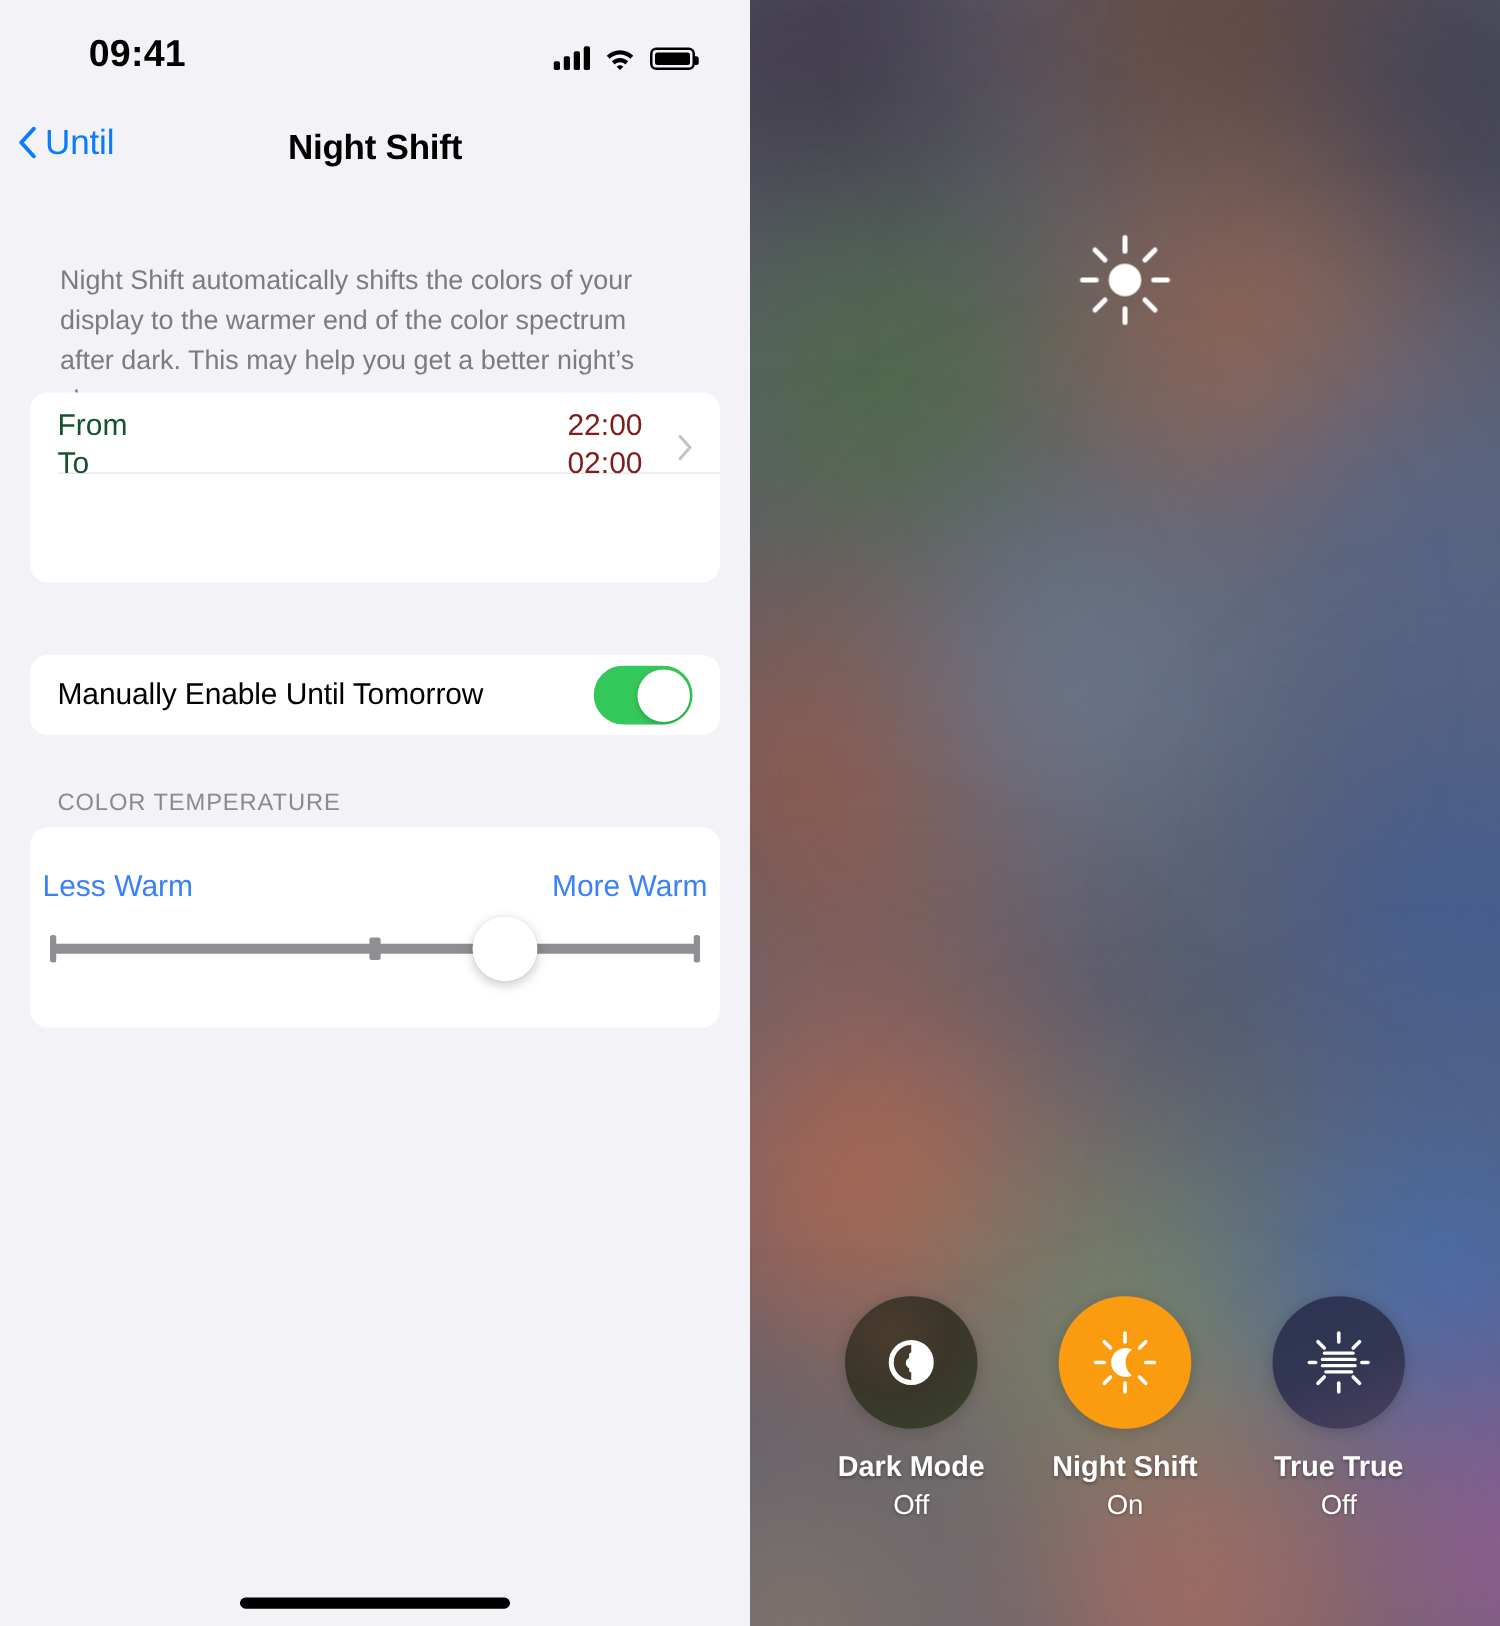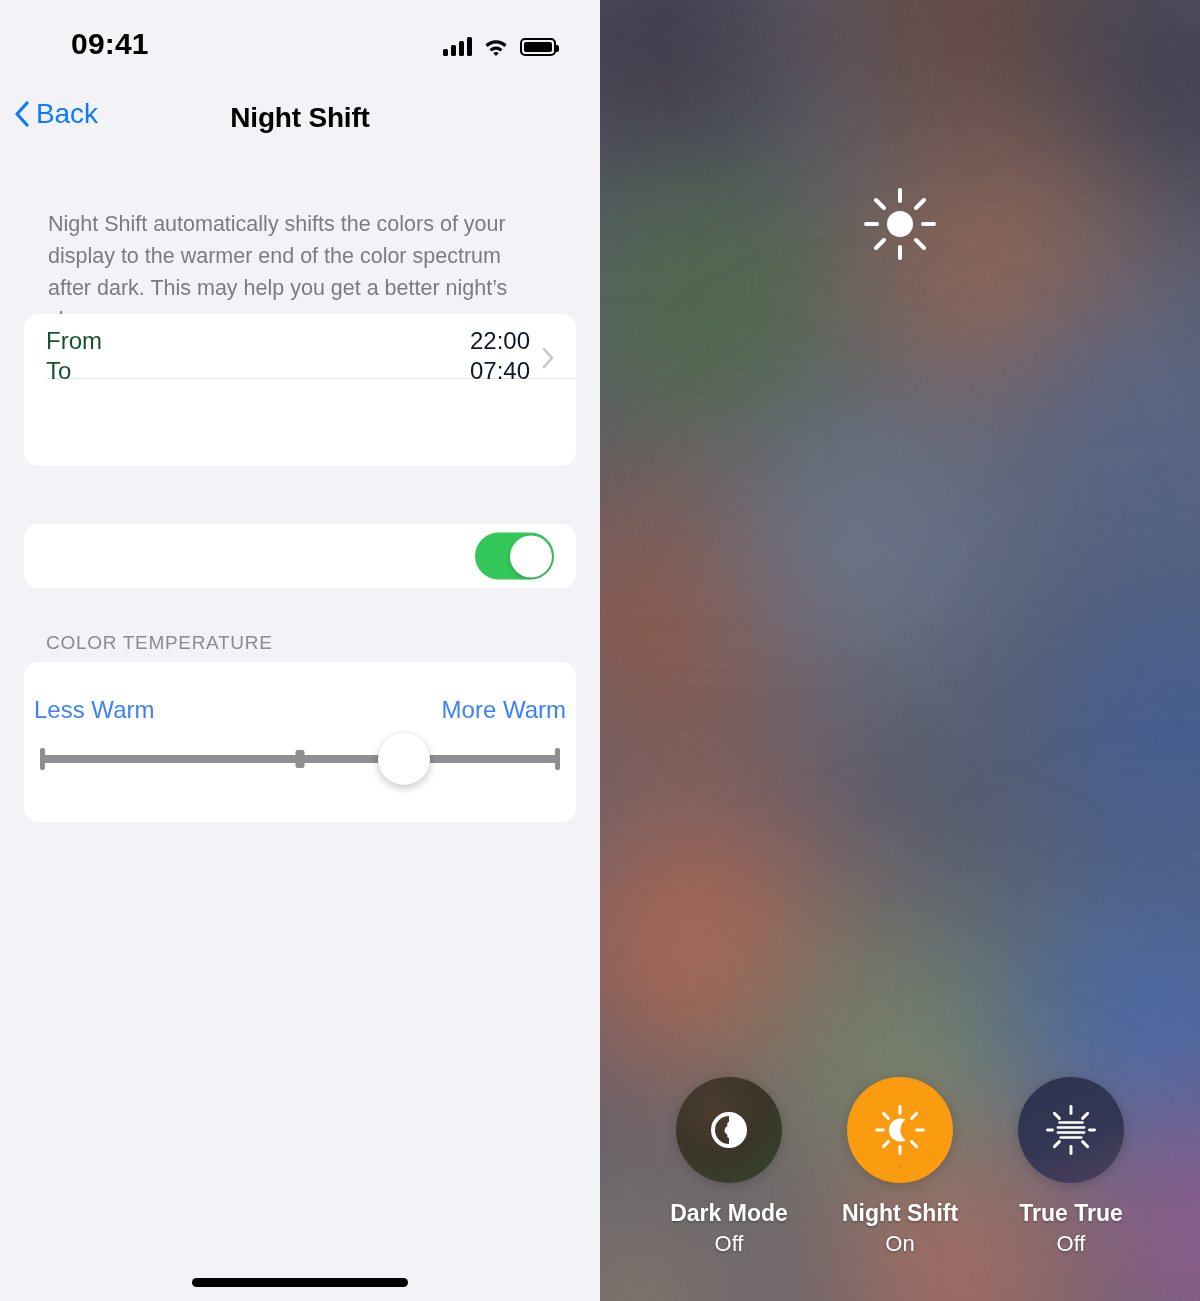--- a/index.html
+++ b/index.html
@@ -212,23 +212,23 @@
     box-sizing: border-box;
   }
   .ft-from { top: 13px; }
   .ft-to   { top: 43px; }
   .ft-key {
     font-size: 24px;
     color: #14532d;
   }
   .ft-val {
     margin-left: auto;
-    margin-right: 24px;
+    margin-right: 40px;
     font-size: 24px;
-    color: #0f172a;
+    color: #7f1d1d;
   }
   .ft-chevron {
     position: absolute;
     right: 22px;
     top: 50%;
     transform: translateY(-50%);
     width: 12px;
     height: 22px;
   }
 
@@ -340,21 +340,21 @@
     top: 186px;
     transform: translateX(-50%);
     width: 76px;
     height: 76px;
   }
 
   
   .cc-buttons {
     position: absolute;
     left: 0; right: 0;
-    top: 1077px;
+    top: 1037px;
     display: flex;
     justify-content: center;
     gap: 65px;
   }
   .cc-btn {
     width: 106px;
     display: flex;
     flex-direction: column;
     align-items: center;
     cursor: pointer;
@@ -411,46 +411,47 @@
           <div class="battery-fill"></div>
         </div>
       </div>
     </div>
 
     <div class="nav-bar">
       <div class="nav-back">
         <svg class="chev-left" viewBox="0 0 15 26">
           <path d="M13 2 L3 13 L13 24" stroke="#0a7bff" stroke-width="3.2" fill="none" stroke-linecap="round" stroke-linejoin="round"></path>
         </svg>
-        <span class="nav-back-label">Back</span>
+        <span class="nav-back-label">Until</span>
       </div>
       <div class="nav-title">Night Shift</div>
     </div>
 
     <div class="description">Night Shift automatically shifts the colors of your display to the warmer end of the color spectrum after dark. This may help you get a better night’s sleep.</div>
 
     <div class="card" id="card-schedule">
       <div class="divider" style="top:64px;"></div>
       <div class="fromto">
         <div class="ft-line ft-from">
           <span class="ft-key">From</span>
           <span class="ft-val">22:00</span>
         </div>
         <div class="ft-line ft-to">
           <span class="ft-key">To</span>
-          <span class="ft-val">07:40</span>
+          <span class="ft-val">02:00</span>
         </div>
         <svg class="ft-chevron" viewBox="0 0 12 22">
           <path d="M2 2 L10 11 L2 20" stroke="#c4c4c7" stroke-width="2.4" fill="none" stroke-linecap="round" stroke-linejoin="round"></path>
         </svg>
       </div>
     </div>
 
     <div class="card" id="card-manual">
       <div class="row">
+        <span class="row-label">Manually Enable Until Tomorrow</span>
         <div class="toggle" style="background: rgb(52, 199, 89);">
           <div class="knob"></div>
         </div>
       </div>
     </div>
 
     <div class="section-header">COLOR TEMPERATURE</div>
 
     <div class="card" id="card-temp">
       <div class="temp-labels">

